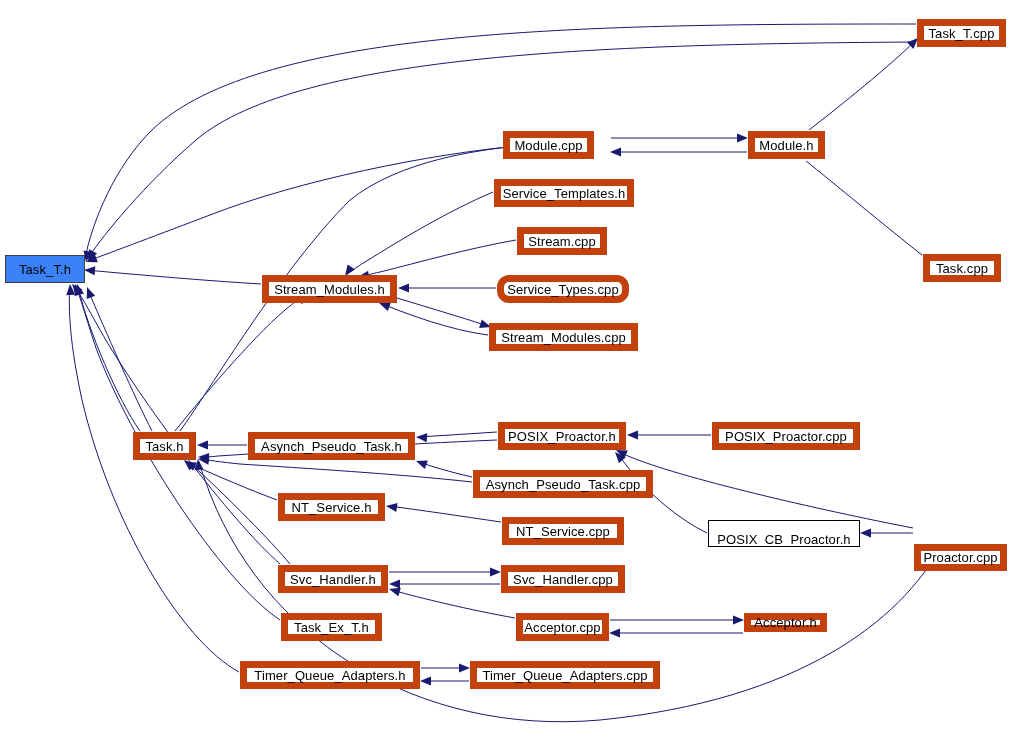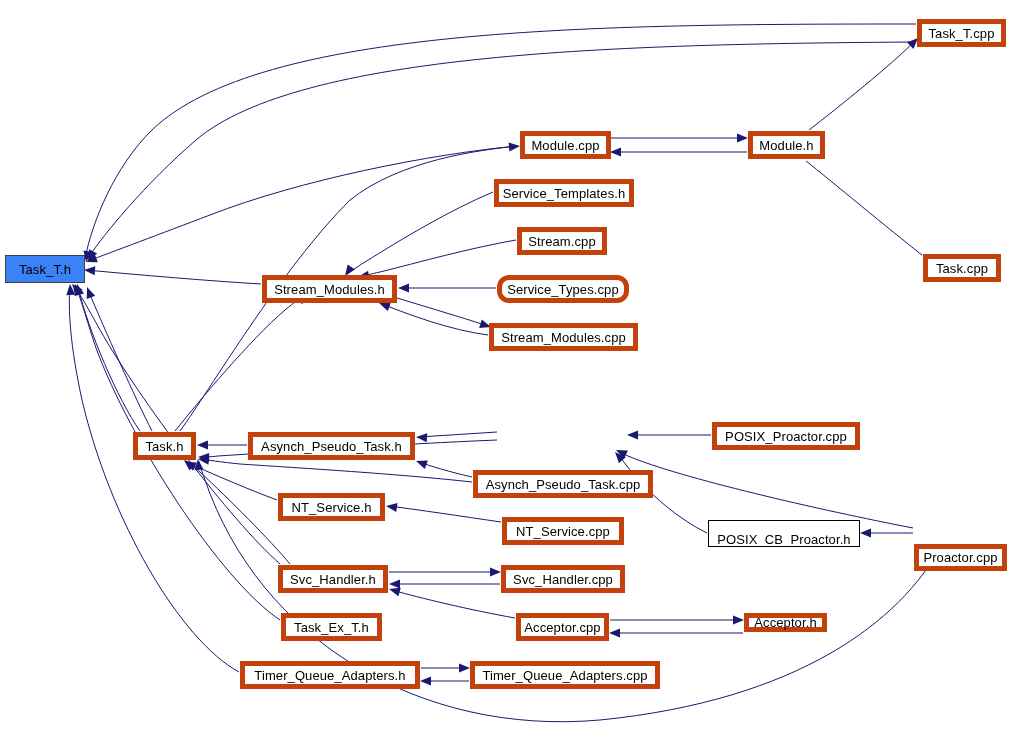--- a/index.html
+++ b/index.html
@@ -20,21 +20,21 @@
   #edge-layer {
     position: absolute;
     left: 0;
     top: 0;
     width: 1016px;
     height: 741px;
   }
   .node {
     position: absolute;
     box-sizing: border-box;
-    border: 5px solid #c2410c;
+    border: 7px solid #c2410c;
     background: #ffffff;
     color: #000000;
     font-family: "Liberation Sans", sans-serif;
     font-size: 13px;
     line-height: 1;
     display: flex;
     align-items: center;
     justify-content: center;
     white-space: nowrap;
     letter-spacing: 0.1px;
@@ -136,21 +136,21 @@
       <polygon points="0,0 -11,-4.5 -11,4.5" fill="#191970" transform="translate(470,668) rotate(0)"></polygon>
       <path d="M 469,681 L 423,681" fill="none" stroke="#191970" stroke-width="1"></path>
       <polygon points="0,0 -11,-4.5 -11,4.5" fill="#191970" transform="translate(420,681) rotate(180)"></polygon>
     </svg>
 <div class="node current" style="left: 5px; top: 255px; width: 80px; height: 28px;">
       <span class="node-label">Task_T.h</span>
     </div>
     <div class="node" style="left: 917px; top: 19px; width: 89px; height: 28px;">
       <span class="node-label">Task_T.cpp</span>
     </div>
-    <div class="node" style="left: 520px; top: 131px; width: 91px; height: 28px;">
+    <div class="node" style="left: 503px; top: 131px; width: 91px; height: 28px;">
       <span class="node-label">Module.cpp</span>
     </div>
     <div class="node" style="left: 748px; top: 131px; width: 77px; height: 28px;">
       <span class="node-label">Module.h</span>
     </div>
     <div class="node" style="left: 494px; top: 179px; width: 140px; height: 28px;">
       <span class="node-label">Service_Templates.h</span>
     </div>
     <div class="node" style="left: 517px; top: 227px; width: 90px; height: 28px;">
       <span class="node-label">Stream.cpp</span>
@@ -165,20 +165,23 @@
       <span class="node-label">Service_Types.cpp</span>
     </div>
     <div class="node" style="left: 489px; top: 323px; width: 149px; height: 28px;">
       <span class="node-label">Stream_Modules.cpp</span>
     </div>
     <div class="node" style="left: 133px; top: 432px; width: 63px; height: 28px;">
       <span class="node-label">Task.h</span>
     </div>
     <div class="node" style="left: 248px; top: 432px; width: 167px; height: 28px;">
       <span class="node-label">Asynch_Pseudo_Task.h</span>
+    </div>
+    <div class="node" style="left: 498px; top: 422px; width: 128px; height: 28px;">
+      <span class="node-label">POSIX_Proactor.h</span>
     </div>
     <div class="node" style="left: 712px; top: 422px; width: 148px; height: 28px;">
       <span class="node-label">POSIX_Proactor.cpp</span>
     </div>
     <div class="node" style="left: 473px; top: 470px; width: 180px; height: 28px;">
       <span class="node-label">Asynch_Pseudo_Task.cpp</span>
     </div>
     <div class="node" style="left: 278px; top: 493px; width: 107px; height: 28px;">
       <span class="node-label">NT_Service.h</span>
     </div>

